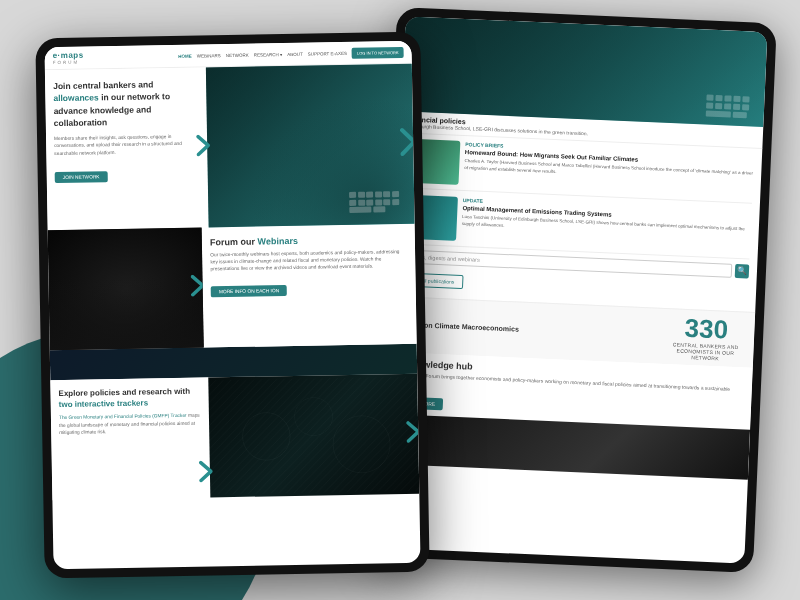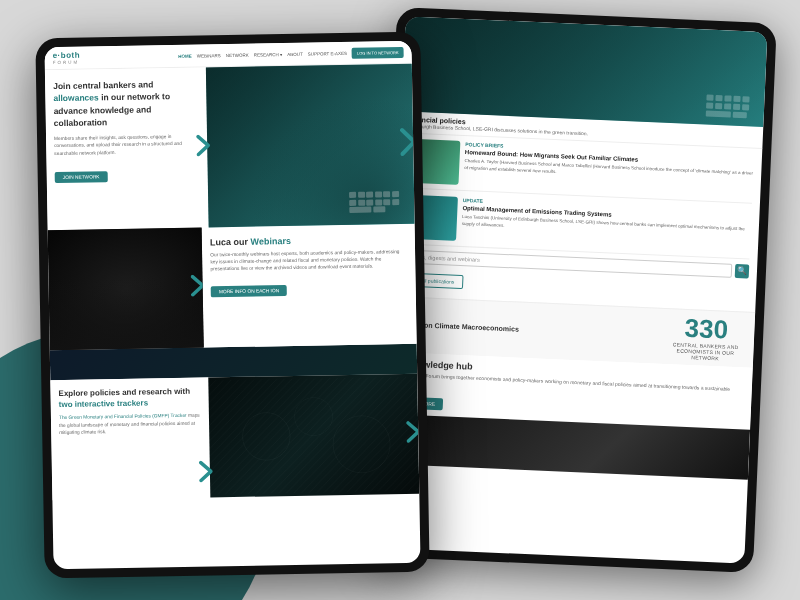--- a/index.html
+++ b/index.html
@@ -102,21 +102,21 @@
     <div style="width:100%;flex:1;background:linear-gradient(135deg,#111 0%,#333 60%,#111 100%);min-height:50px;"></div>
 
   </div>
 </div>
 
 <div style="position:absolute;top:35px;left:40px;width:385px;height:540px;background:#111;border-radius:22px;box-shadow:0 14px 50px rgba(0,0,0,0.55);transform:rotate(-1deg);overflow:hidden;">
   <div style="position:absolute;top:9px;left:9px;right:9px;bottom:9px;background:#fff;border-radius:14px;overflow:hidden;">
 
     <div style="background:white;padding:4px 8px;display:flex;align-items:center;justify-content:space-between;border-bottom:1px solid #eee;">
       <div>
-        <div style="font-size:8px;font-weight:bold;color:#2a8080;letter-spacing:0.5px;">e·both</div>
+        <div style="font-size:8px;font-weight:bold;color:#2a8080;letter-spacing:0.5px;">e·maps</div>
         <div style="font-size:4.5px;color:#888;letter-spacing:2px;">FORUM</div>
       </div>
       <div style="display:flex;gap:5px;align-items:center;">
         <span style="font-size:4.5px;color:#2a8080;font-weight:bold;text-transform:uppercase;">HOME</span>
         <span style="font-size:4.5px;color:#555;text-transform:uppercase;">WEBINARS</span>
         <span style="font-size:4.5px;color:#555;text-transform:uppercase;">NETWORK</span>
         <span style="font-size:4.5px;color:#555;text-transform:uppercase;">RESEARCH ▾</span>
         <span style="font-size:4.5px;color:#555;text-transform:uppercase;">ABOUT</span>
         <span style="font-size:4.5px;color:#555;text-transform:uppercase;">SUPPORT E-AXES</span>
         <div style="background:#2a8080;color:white;padding:3px 5px;border-radius:2px;font-size:4px;text-transform:uppercase;white-space:nowrap;">LOG IN TO NETWORK</div>
@@ -185,21 +185,21 @@
 
         <div style="position:absolute;right:-2px;top:50%;transform:translateY(-50%);">
           <svg width="14" height="22" viewBox="0 0 14 22">
             <polyline points="2,2 12,11 2,20" fill="none" stroke="#2a9090" stroke-width="3.5" stroke-linecap="round" stroke-linejoin="round"></polyline>
           </svg>
         </div>
       </div>
 
       <div style="width:58%;padding:10px 8px;background:white;">
         <div style="font-size:9px;font-weight:bold;color:#333;margin-bottom:4px;">
-          <span>Luca our</span> <span style="color:#2a8080;">Webinars</span>
+          <span>Forum our</span> <span style="color:#2a8080;">Webinars</span>
         </div>
         <div style="font-size:4.8px;color:#666;line-height:1.5;margin-bottom:6px;">Our twice-monthly webinars host experts, both academics and policy-makers, addressing key issues in climate-change and related fiscal and monetary policies. Watch the presentations live or view the archived videos and download event materials.</div>
         <div style="display:inline-block;background:#2a8080;color:white;padding:3px 8px;border-radius:2px;font-size:4.8px;text-transform:uppercase;">MORE INFO ON EACH ION</div>
       </div>
     </div>
 
     <div style="width:100%;height:30px;background:linear-gradient(135deg,#0d1a2a 0%,#0d2a2a 100%);"></div>
 
     <div style="display:flex;height:120px;">
 

